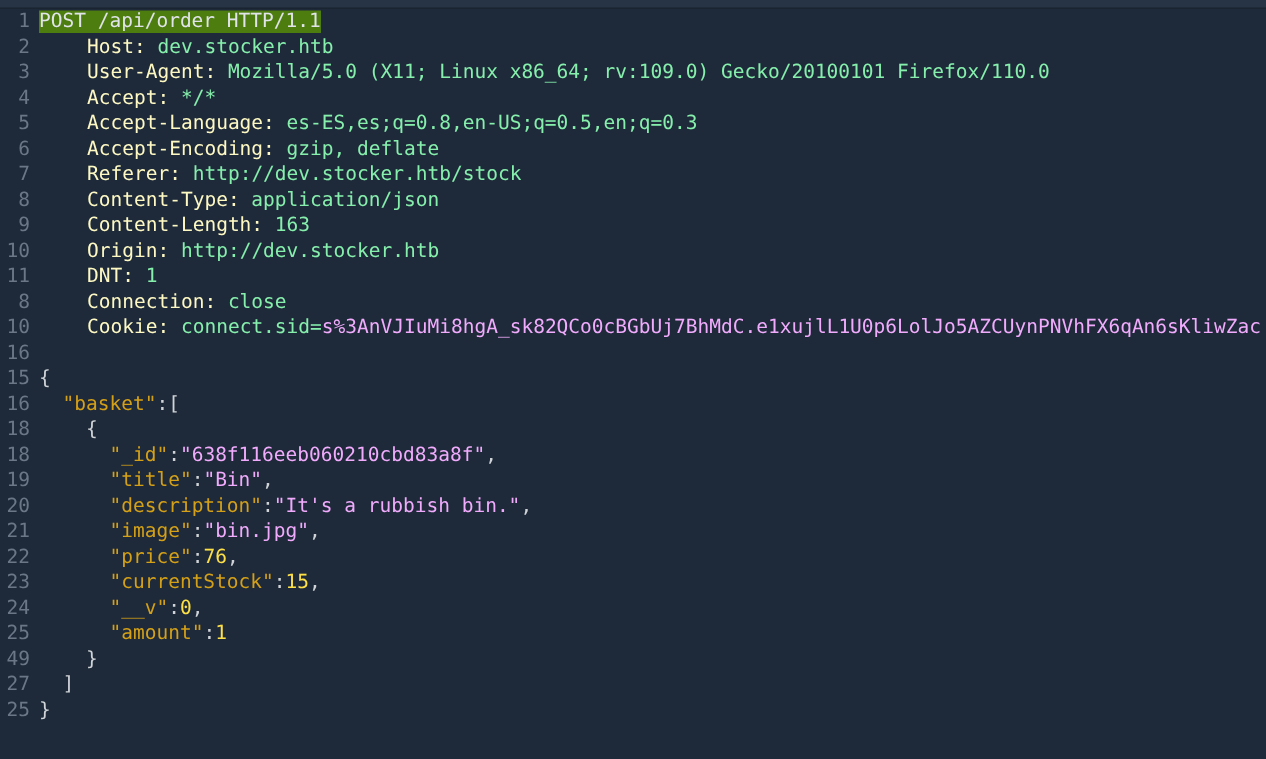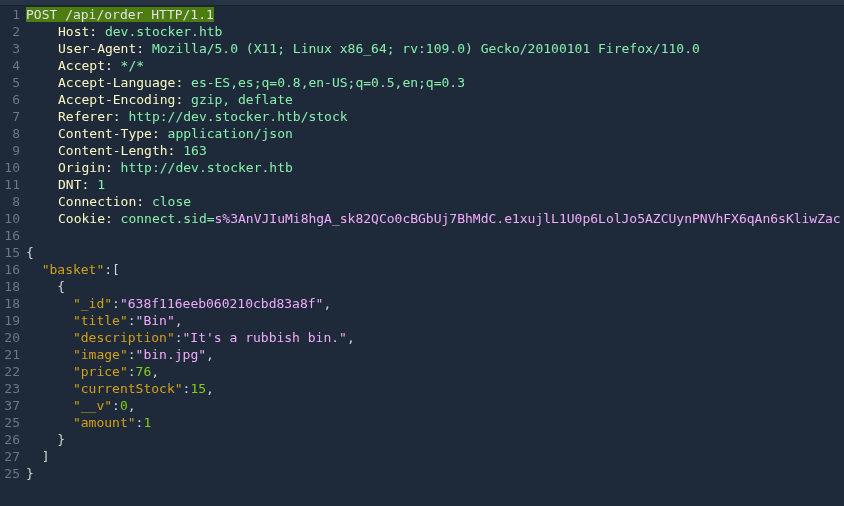--- a/index.html
+++ b/index.html
@@ -35,21 +35,21 @@
     flex: 1;
     white-space: pre;
     padding-left: 2px;
   }
   .line { height: 17px; }
   .sel { background: #4d7c0f; color: #e0e4e8; }
   .hdr { color: #fef9c3; margin-left: 32px; }
   .val { color: #86efac; }
   .str { color: #f0abfc; }
   .key { color: #d4a017; }
-  .num { color: #84cc16; }
+  .num { color: #fde047; }
   .punct { color: #d0d4d8; }
 </style>
 </head>
 <body>
 
 <div class="topbar"></div>
 <div class="editor">
   <div class="gutter" id="gutter">
       <div>1</div>
       <div>2</div>
@@ -67,20 +67,20 @@
       <div>16</div>
       <div>15</div>
       <div>16</div>
       <div>18</div>
       <div>18</div>
       <div>19</div>
       <div>20</div>
       <div>21</div>
       <div>22</div>
       <div>23</div>
-      <div>37</div>
+      <div>24</div>
       <div>25</div>
-      <div>26</div>
+      <div>49</div>
       <div>27</div>
       <div>25</div>
     </div>
   <div class="code" id="code"><div class="line"><span class="sel">POST /api/order HTTP/1.1</span></div><div class="line"><span class="hdr">Host:</span><span class="val"> dev.stocker.htb</span></div><div class="line"><span class="hdr">User-Agent:</span><span class="val"> Mozilla/5.0 (X11; Linux x86_64; rv:109.0) Gecko/20100101 Firefox/110.0</span></div><div class="line"><span class="hdr">Accept:</span><span class="val"> */*</span></div><div class="line"><span class="hdr">Accept-Language:</span><span class="val"> es-ES,es;q=0.8,en-US;q=0.5,en;q=0.3</span></div><div class="line"><span class="hdr">Accept-Encoding:</span><span class="val"> gzip, deflate</span></div><div class="line"><span class="hdr">Referer:</span><span class="val"> http://dev.stocker.htb/stock</span></div><div class="line"><span class="hdr">Content-Type:</span><span class="val"> application/json</span></div><div class="line"><span class="hdr">Content-Length:</span><span class="val"> 163</span></div><div class="line"><span class="hdr">Origin:</span><span class="val"> http://dev.stocker.htb</span></div><div class="line"><span class="hdr">DNT:</span><span class="val"> 1</span></div><div class="line"><span class="hdr">Connection:</span><span class="val"> close</span></div><div class="line"><span class="hdr">Cookie:</span><span class="val"> connect.sid=</span><span class="str">s%3AnVJIuMi8hgA_sk82QCo0cBGbUj7BhMdC.e1xujlL1U0p6LolJo5AZCUynPNVhFX6qAn6sKliwZac</span></div><div class="line"><span class="punct"></span></div><div class="line"><span class="punct">{</span></div><div class="line"><span class="punct">  </span><span class="key">"basket"</span><span class="punct">:[</span></div><div class="line"><span class="punct">    {</span></div><div class="line"><span class="punct">      </span><span class="key">"_id"</span><span class="punct">:</span><span class="str">"638f116eeb060210cbd83a8f"</span><span class="punct">,</span></div><div class="line"><span class="punct">      </span><span class="key">"title"</span><span class="punct">:</span><span class="str">"Bin"</span><span class="punct">,</span></div><div class="line"><span class="punct">      </span><span class="key">"description"</span><span class="punct">:</span><span class="str">"It's a rubbish bin."</span><span class="punct">,</span></div><div class="line"><span class="punct">      </span><span class="key">"image"</span><span class="punct">:</span><span class="str">"bin.jpg"</span><span class="punct">,</span></div><div class="line"><span class="punct">      </span><span class="key">"price"</span><span class="punct">:</span><span class="num">76</span><span class="punct">,</span></div><div class="line"><span class="punct">      </span><span class="key">"currentStock"</span><span class="punct">:</span><span class="num">15</span><span class="punct">,</span></div><div class="line"><span class="punct">      </span><span class="key">"__v"</span><span class="punct">:</span><span class="num">0</span><span class="punct">,</span></div><div class="line"><span class="punct">      </span><span class="key">"amount"</span><span class="punct">:</span><span class="num">1</span></div><div class="line"><span class="punct">    }</span></div><div class="line"><span class="punct">  ]</span></div><div class="line"><span class="punct">}</span></div></div>
 </div>
 
 </body></html>

